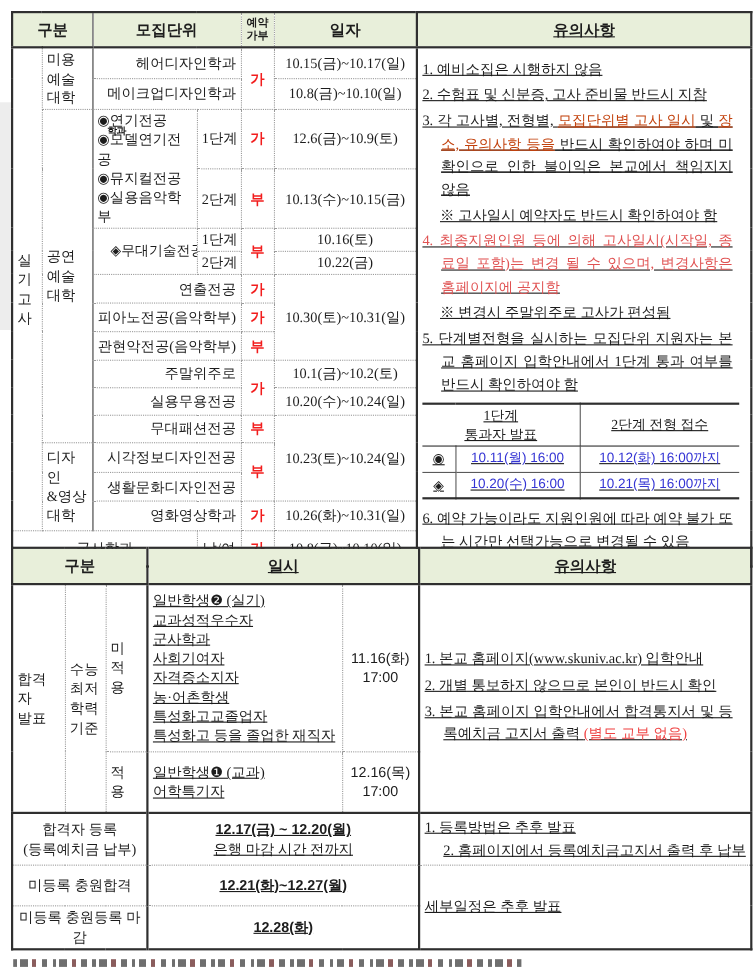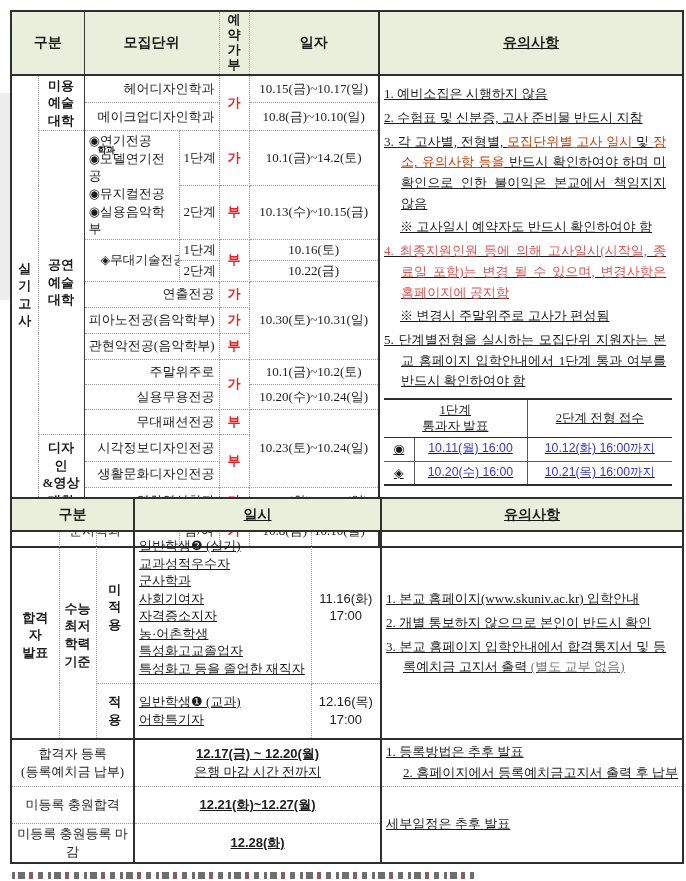--- a/index.html
+++ b/index.html
@@ -9,21 +9,21 @@
   table.t{border-collapse:collapse;table-layout:fixed;position:absolute;left:10px;width:672px;
           border:2px solid #2f2f2f;}
   table.t td,table.t th{border:1px dotted #9b9b9b;padding:1px 4px;vertical-align:middle;
           font-size:13px;line-height:1.35;overflow:hidden;}
   table.t th{background:#e8efda;font-family:"Liberation Sans","DejaVu Sans",sans-serif;
           font-weight:bold;font-size:14px;border-bottom:2px solid #2f2f2f;text-align:center;}
   .sl{border-left:2px solid #2f2f2f !important;text-decoration:underline;}
   .sl1{border-left:1.2px solid #3a3a3a !important;}
   .st{border-top:2px solid #2f2f2f !important;}
   .ctr{text-align:center;}
-  .vtx{text-align:center;line-height:1.5;font-weight:bold;}
+  .vtx{line-height:1.5;}
   .unit{text-align:right;padding-left:6px;font-size:13px;white-space:nowrap;}
   .units-multi{font-size:12.6px;line-height:1.5;padding-left:3px;position:relative;white-space:pre-line;margin-left:28px;}
   .overlay-tag{position:absolute;left:13px;top:13px;font-family:"Liberation Sans","DejaVu Sans",sans-serif;
        font-weight:bold;font-size:9px;color:#101010;letter-spacing:-0.5px;}
   .rsv{color:#f21d1d;font-family:"Liberation Sans","DejaVu Sans",sans-serif;
        font-weight:bold;font-size:15px;text-align:center;}
   .date{text-align:center;white-space:nowrap;font-size:13px;}
   .stage{text-align:center;font-size:12.8px;white-space:nowrap;}
   .notes-cell{vertical-align:top;padding:6px 7px 4px 8px;}
   .note{font-size:13.1px;line-height:1.58;text-align:justify;margin:0 12px 3px 0;
@@ -37,21 +37,21 @@
   table.sub td{border:1px solid #5a5a5a;font-size:12.6px;text-align:center;padding:2px 2px;line-height:1.3;}
   table.sub td:first-child{border-left:none;}
   table.sub td:last-child{border-right:none;}
   table.sub .bval{color:#3434d4;font-family:"Liberation Sans","DejaVu Sans",sans-serif;font-size:12.3px;white-space:nowrap;}
   table.sub .hsub{border-bottom:1.5px solid #2f2f2f;}
   .list{font-size:12.4px;line-height:19px;text-align:left;padding-left:7px;white-space:pre;}
   .time{font-family:"Liberation Sans","DejaVu Sans",sans-serif;font-size:12.6px;text-align:center;line-height:1.45;}
   .bdate{font-family:"Liberation Sans","DejaVu Sans",sans-serif;font-weight:bold;font-size:13px;text-align:center;white-space:nowrap;}
   .bdate-sub{font-size:13px;font-weight:normal;font-family:"Liberation Serif","DejaVu Serif",serif;text-align:right;}
   .n2cell{vertical-align:middle;padding:4px 6px 4px 8px;}
-  .redtxt{color:#737373;}
+  .redtxt{color:#ef4444;}
   .scan-band{position:absolute;left:0;top:93px;width:10px;height:207px;background:#ededed;}
   .clipped-line{position:absolute;left:12px;top:872px;width:462px;height:7px;opacity:.8;
      background:repeating-linear-gradient(90deg,#4a4a4a 0 3px,transparent 3px 6px,#4a4a4a 6px 13px,
         transparent 13px 17px,#6d3434 17px 21px,transparent 21px 26px,#4a4a4a 26px 31px,transparent 31px 36px);}
 </style>
 </head>
 <body>
 
 <div class="scan-band"></div>
 
@@ -62,21 +62,21 @@
       <col style="width:95px">
       <col style="width:40px">
     <col style="width:30px">
       <col style="width:130px">
       <col style="width:304px">
   </colgroup>
   <tbody>
       <tr style="height:32px">
     <th colspan="2">구분</th>
     <th colspan="2" class="sl1">모집단위</th>
-    <th class="pre" style="font-size:13px;line-height:1.15;">예약
+    <th class="pre" style="font-size:10px;line-height:1.15;">예약
 가부</th>
     <th>일자</th>
     <th class="sl">유의사항</th>
   </tr>
 
   <tr style="height:28px">
     <td rowspan="15" class="pre vtx">실기
 고사</td>
     <td rowspan="2" class="pre vtx">미용
 예술
@@ -126,21 +126,21 @@
   <tr style="height:36px">
     <td rowspan="10" class="pre vtx">공연
 예술
 대학</td>
     <td rowspan="2" class="units-multi sl1"><span class="pre">◉연기전공
 ◉모델연기전공
 ◉뮤지컬전공
 ◉실용음악학부</span><span class="overlay-tag">학과</span></td>
     <td class="stage">1단계</td>
     <td class="rsv">가</td>
-    <td class="date">10.1(금)~14.2(토)</td>
+    <td class="date">12.6(금)~10.9(토)</td>
   </tr>
   <tr style="height:36px">
     <td class="stage">2단계</td>
     <td class="rsv">부</td>
     <td class="date">10.13(수)~10.15(금)</td>
   </tr>
   <tr style="height:21px">
     <td rowspan="2" class="unit sl1" style="white-space:nowrap;padding-left:16px;font-size:12.6px;">◈무대기술전공</td>
     <td class="stage">1단계</td>
     <td rowspan="2" class="rsv">부</td>

